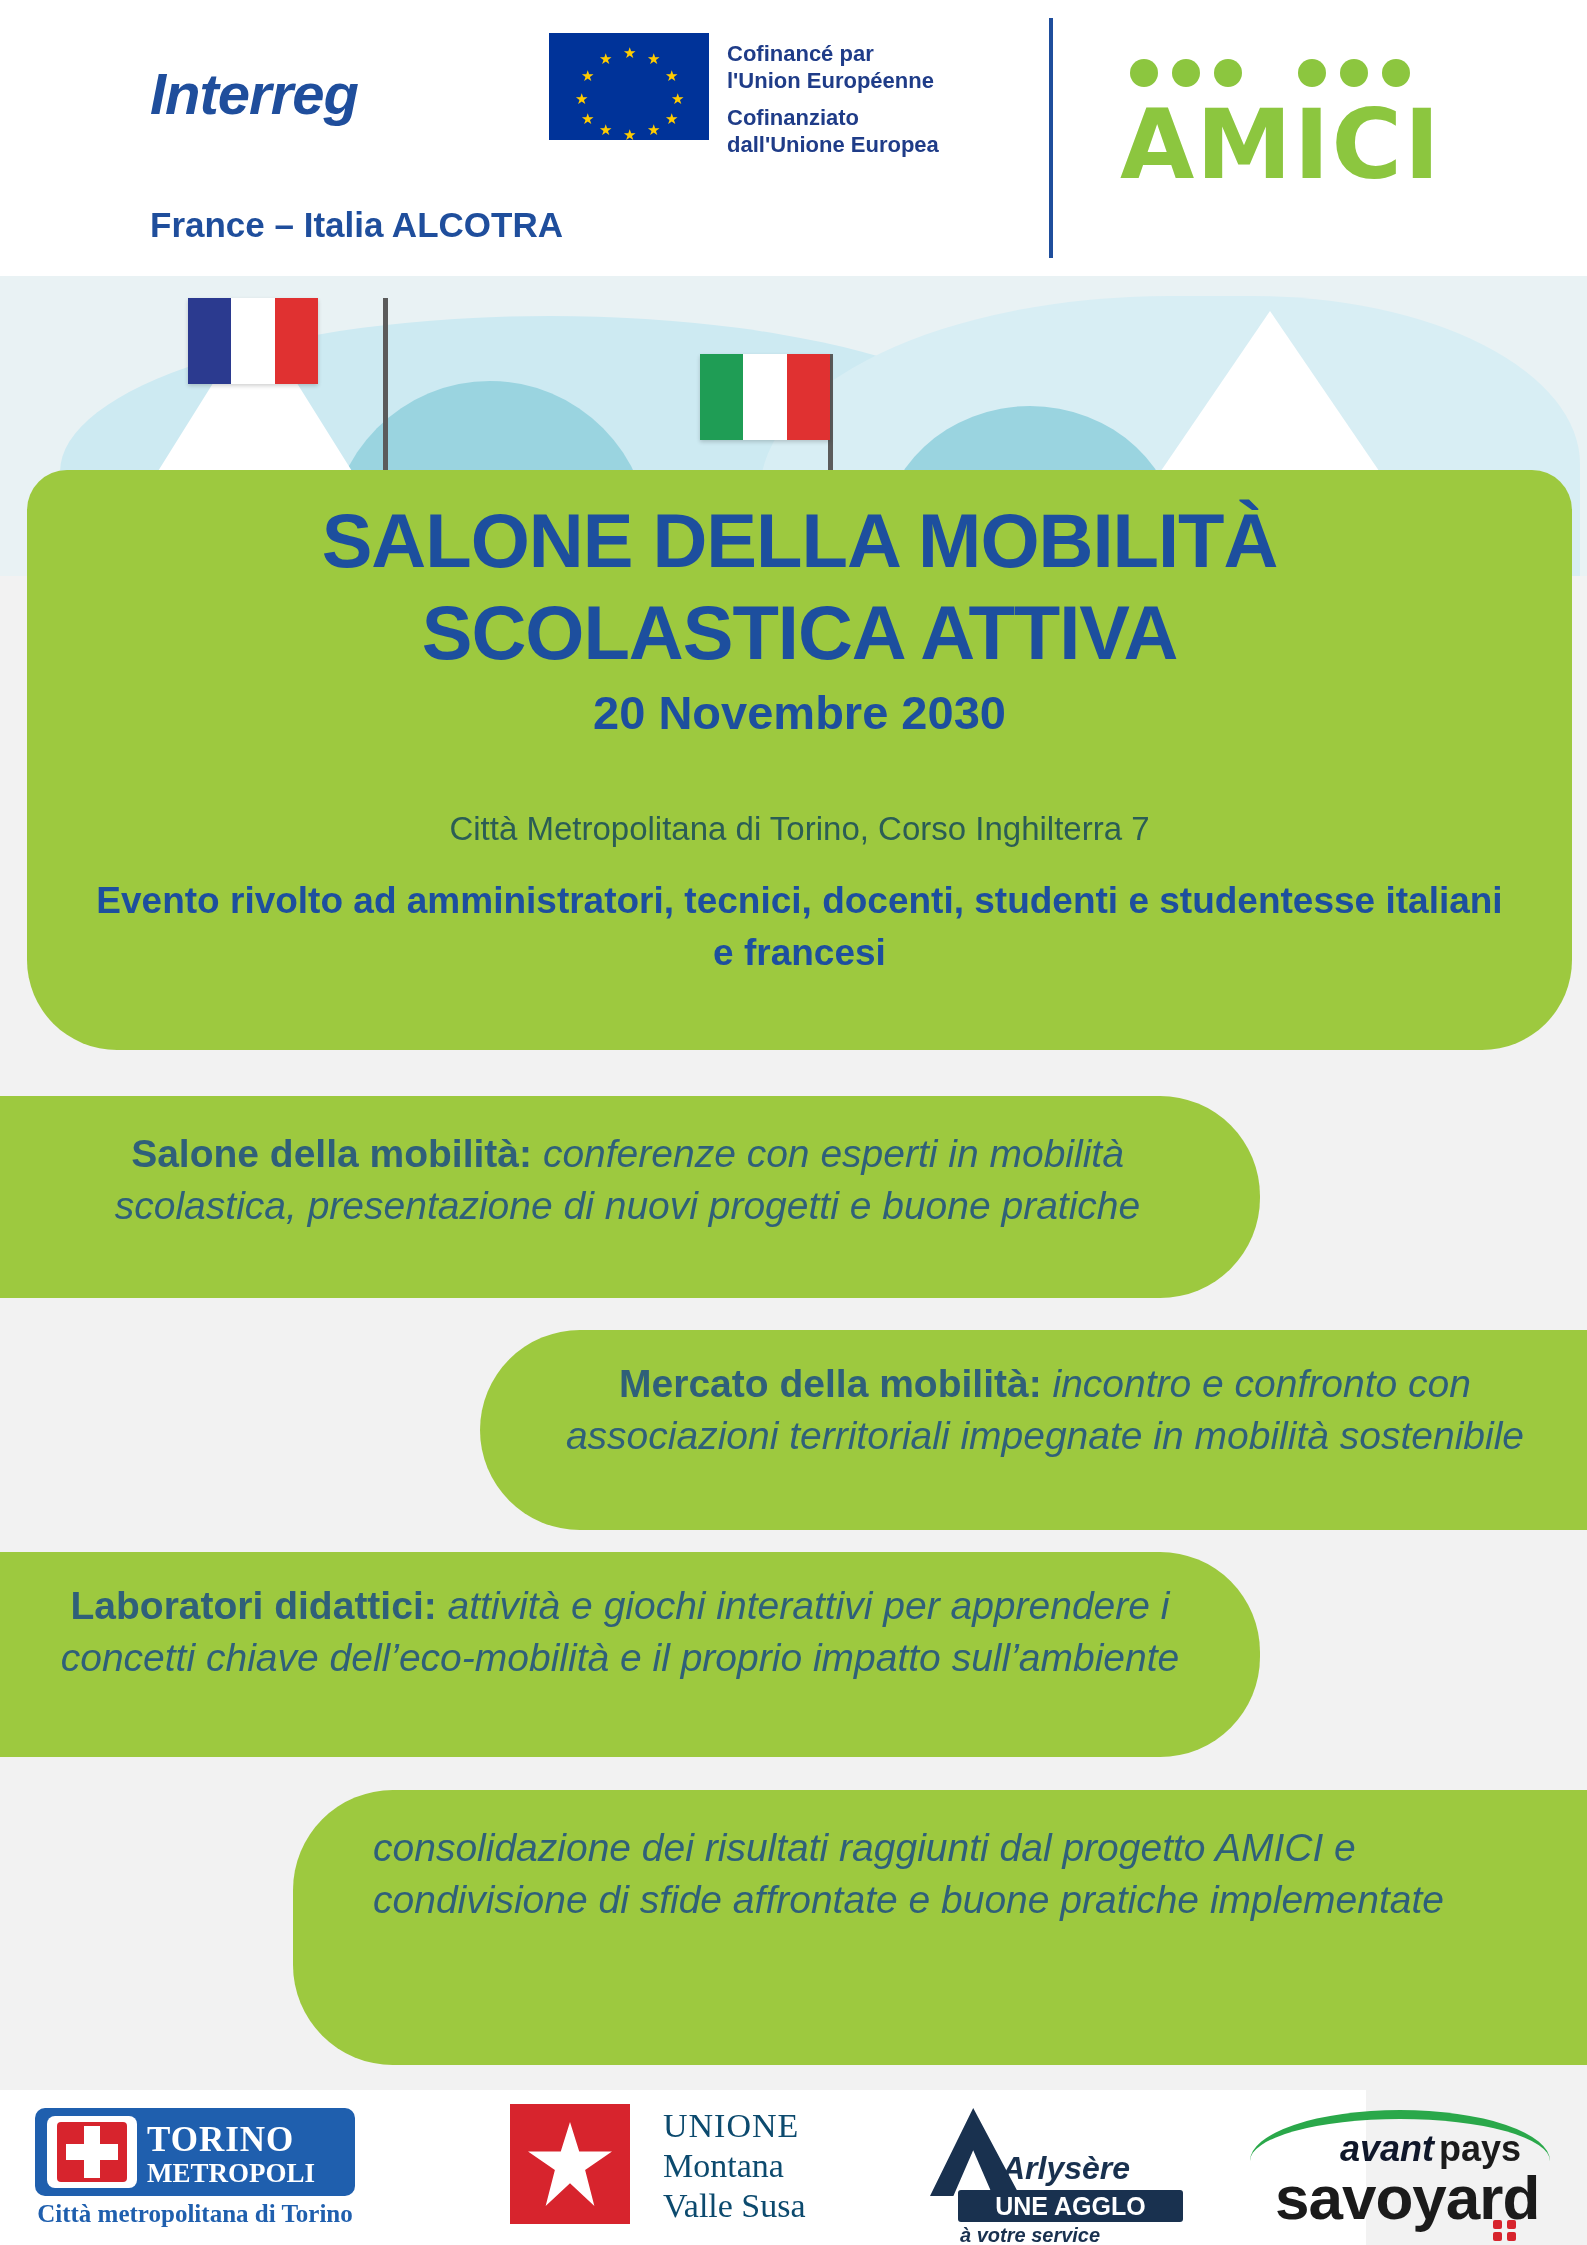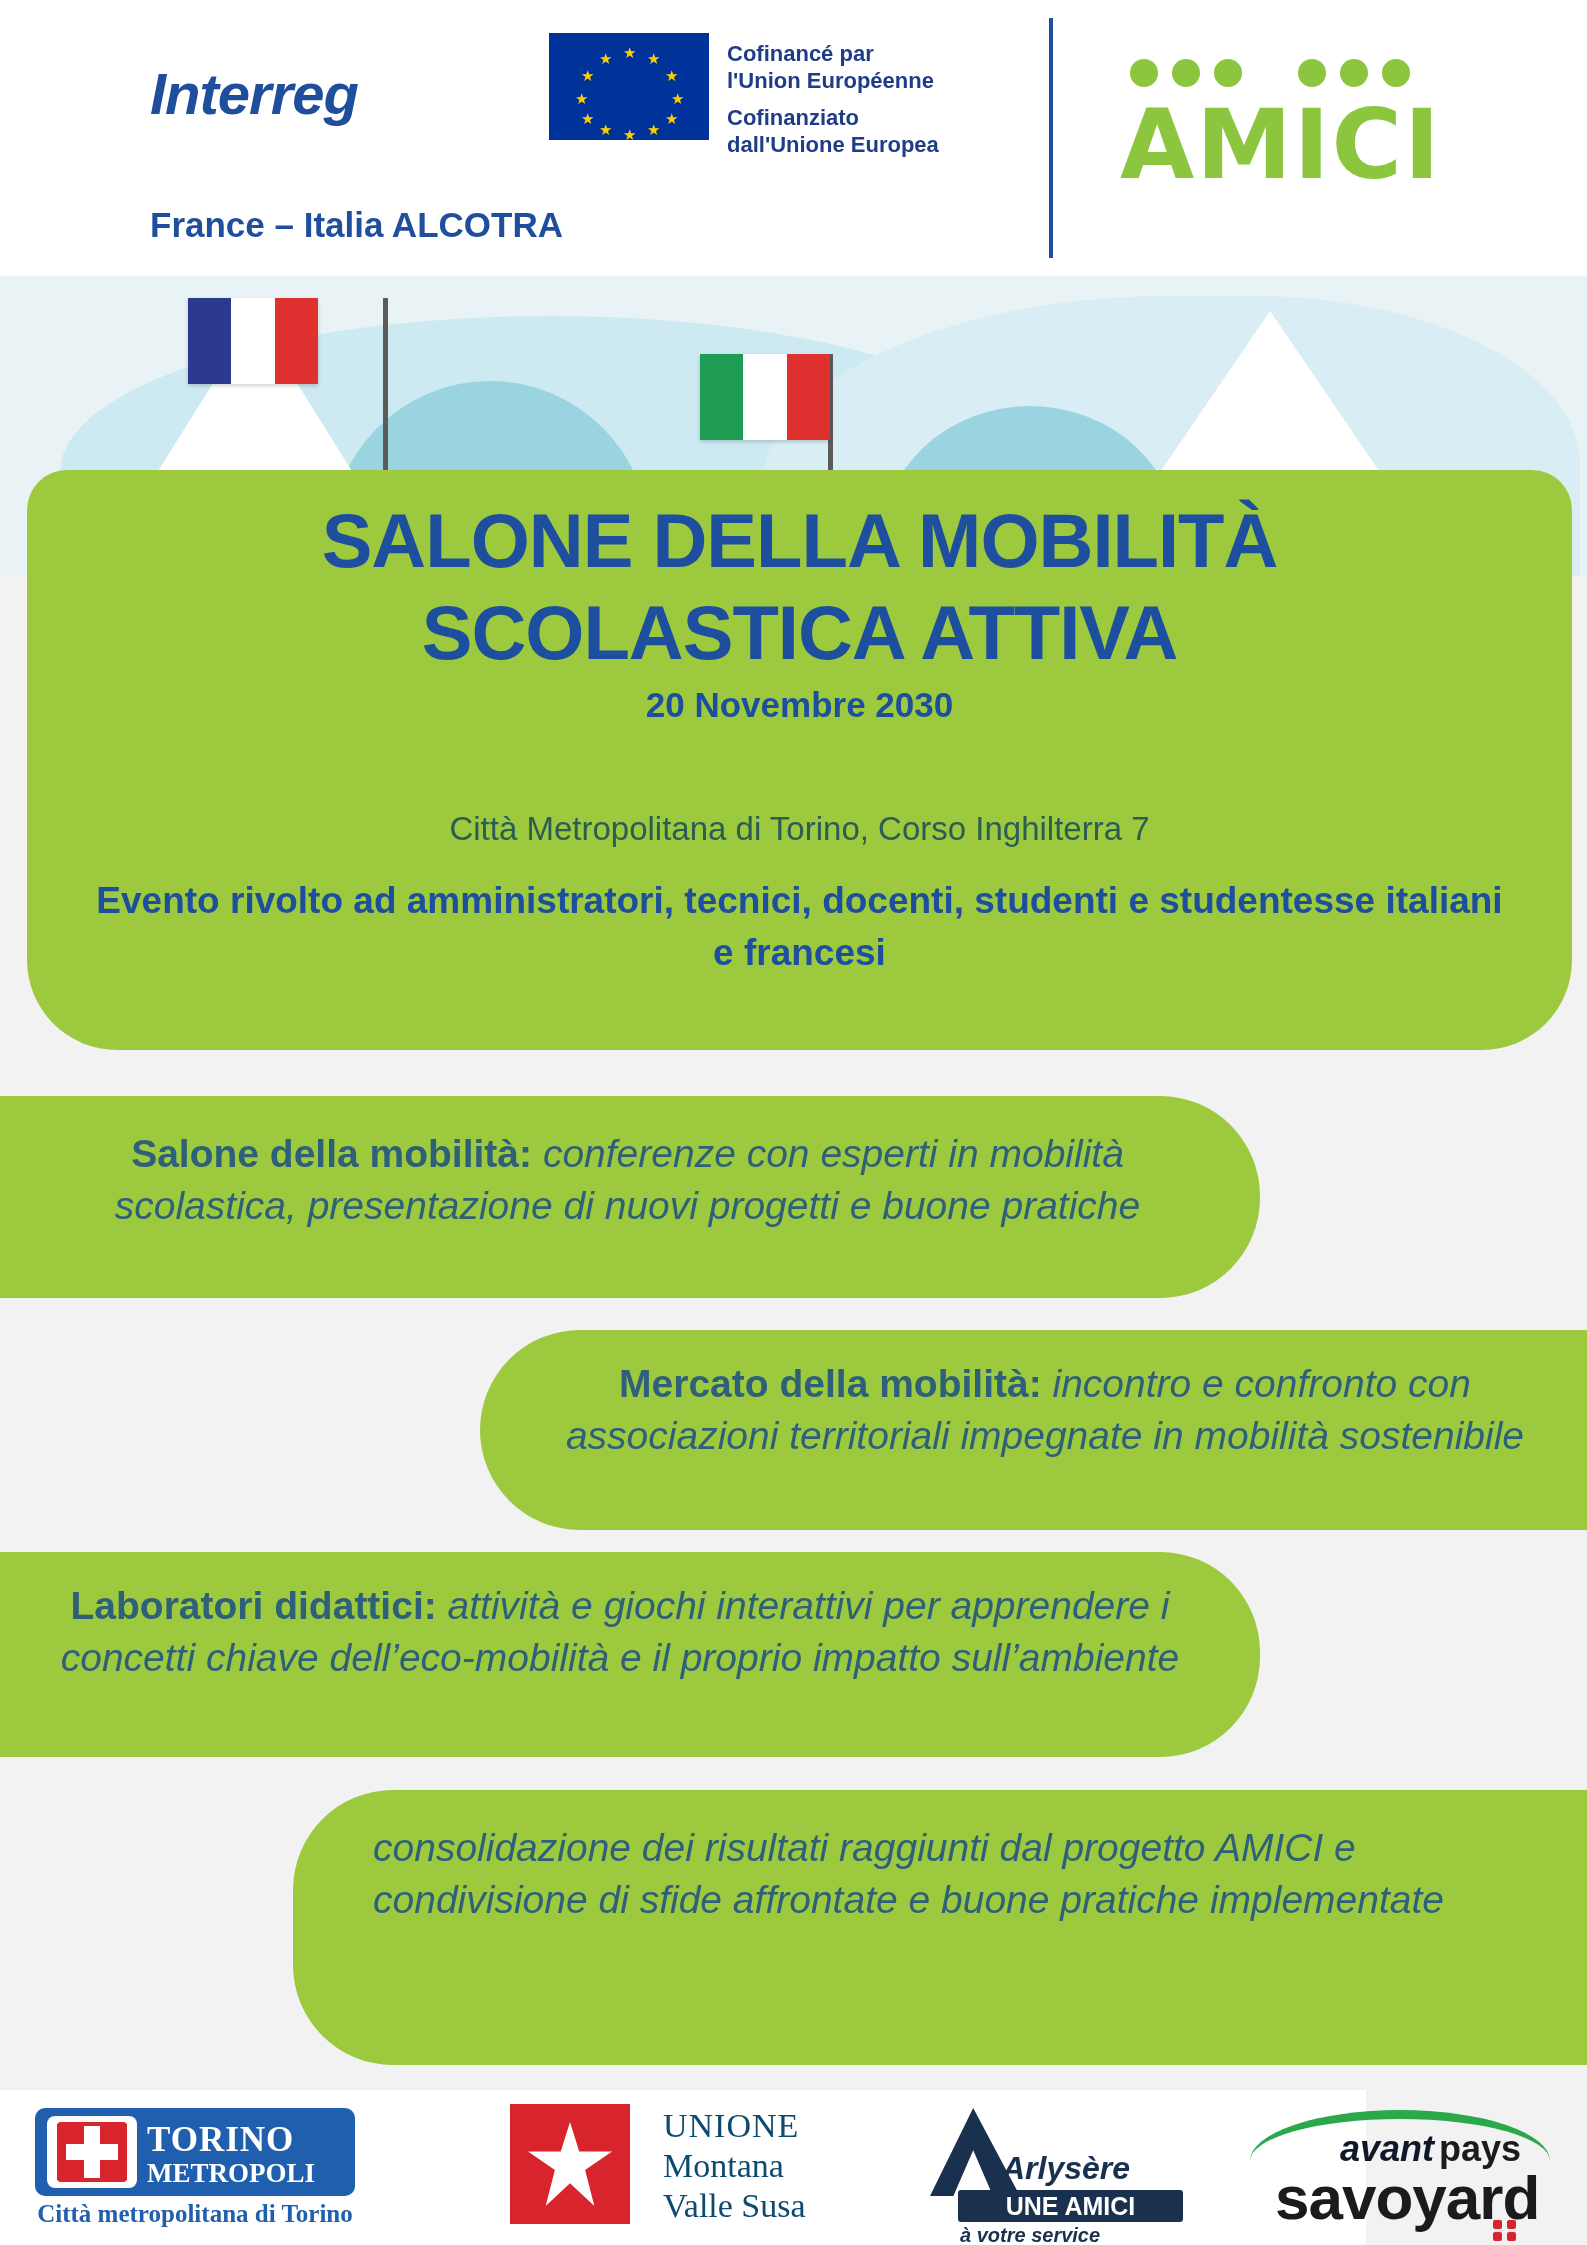--- a/index.html
+++ b/index.html
@@ -197,21 +197,21 @@
     font-weight: bold;
     line-height: 92px;
     letter-spacing: -1px;
   }
   .hero .date {
     position: absolute;
     left: 0; top: 215px;
     width: 1545px;
     text-align: center;
     color: #1d4f9e;
-    font-size: 35px;
+    font-size: 47px;
     font-weight: bold;
   }
   .hero .time {
     position: absolute;
     left: 0; top: 277px;
     width: 1545px;
     text-align: center;
     color: #1d4f9e;
     font-size: 41px;
     font-weight: bold;
@@ -479,21 +479,21 @@
       <div class="um-red"></div>
       <div class="um-star"></div>
       <div class="um-l1">UNIONE</div>
       <div class="um-l2">Montana</div>
       <div class="um-l3">Valle Susa</div>
     </div>
 
     <div class="logo-arly">
       <div class="arly-mark"></div>
       <div class="arly-name">Arlysère</div>
-      <div class="arly-agglo">UNE AMICI</div>
+      <div class="arly-agglo">UNE AGGLO</div>
       <div class="arly-service">à votre service</div>
     </div>
 
     <div class="logo-aps">
       <div class="aps-swoosh"></div>
       <div class="aps-avant">avant</div>
       <div class="aps-pays">pays</div>
       <div class="aps-savoy">savoyard</div>
       <div class="aps-dots">
         <i style="left:0;top:0;"></i>

